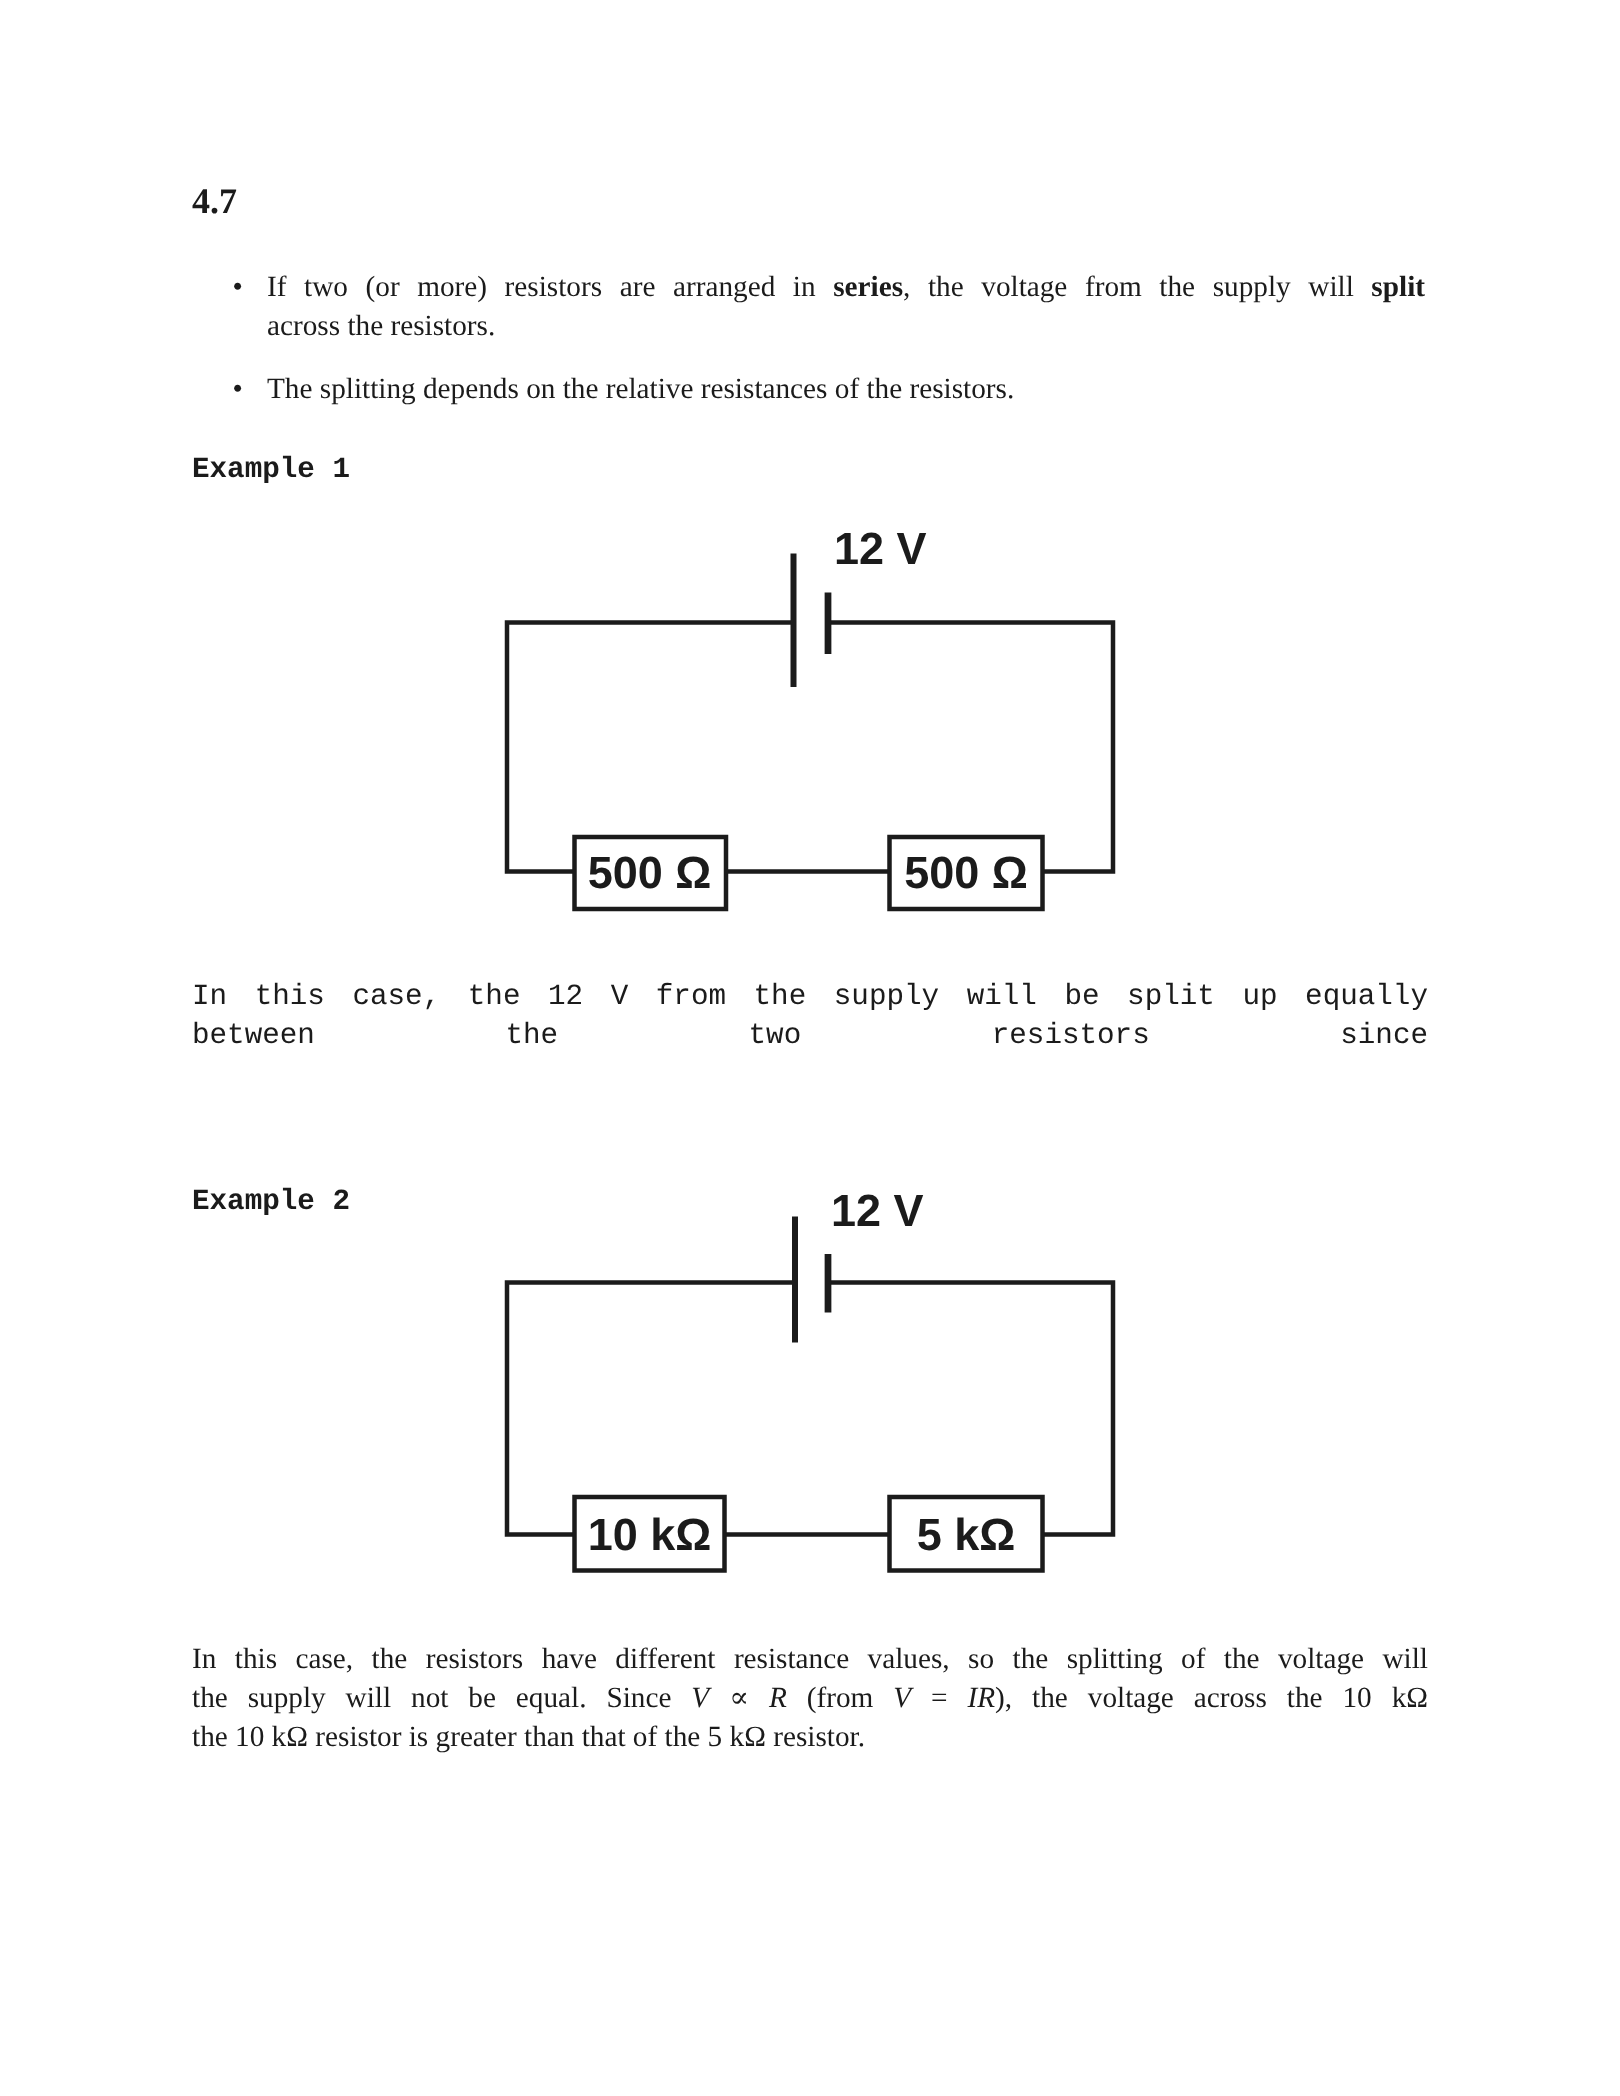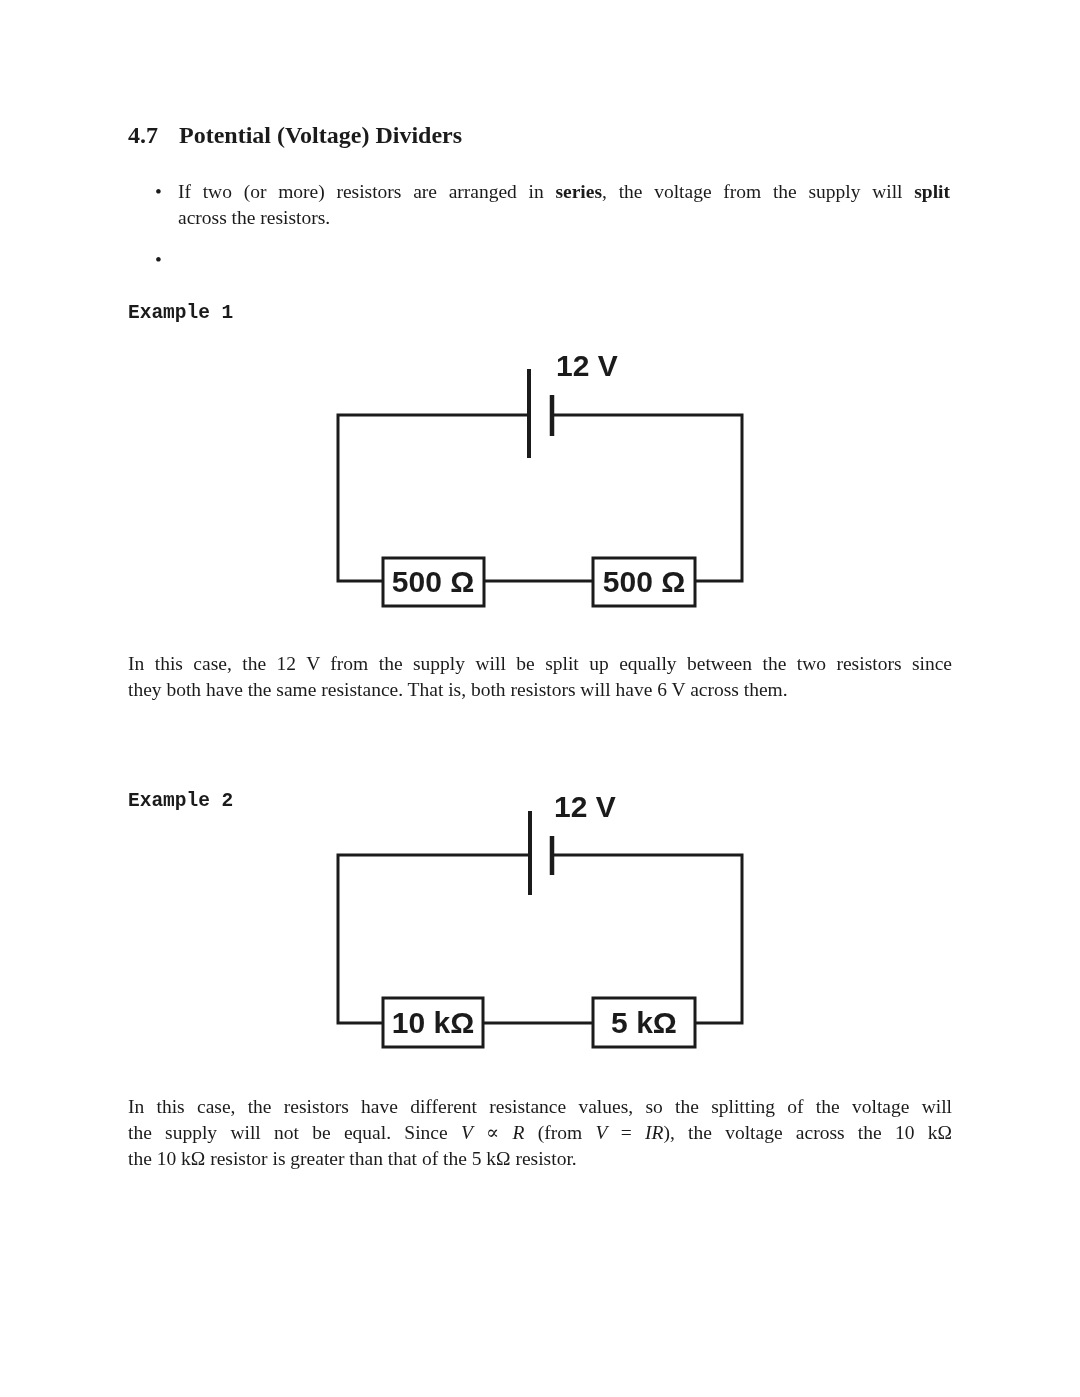--- a/index.html
+++ b/index.html
@@ -54,21 +54,21 @@
     line-height: 26px;
     font-weight: bold;
     font-family: Liberation Mono, monospace;
   }
   .ex1-heading { top: 300px; }
   .ex2-heading { top: 741px; margin-top: 47px; }
 
   .circuit1 { left: 320px; top: 340px; }
   .circuit2 { left: 320px; top: 778px; }
 
-  .para1 { left: 128px; top: 651px; width: 824px; }
+  .para1 { left: 128px; top: 651px; width: 824px; font-family: Liberation Mono, monospace; }
   .para2 { left: 128px; top: 1094px; width: 824px; }
 
   .wire {
     fill: none;
     stroke: #1b1b1b;
     stroke-width: 3;
     stroke-linecap: square;
   }
   .batt-long { stroke: #1b1b1b; stroke-width: 4; stroke-linecap: butt; }
   .batt-short { stroke: #1b1b1b; stroke-width: 4.5; stroke-linecap: butt; }
@@ -84,49 +84,48 @@
     fill: #1b1b1b;
   }
 </style>
 </head>
 <body>
 
 <div class="page">
 
   <div class="abs doc-title">
     <span class="sec-num">4.7</span>
-    <span>Potential (Voltage) Dividers</span>
   </div>
 
   <div class="abs bullet-dot dot1">•</div>
   <div class="abs body-text bullet1-text">
     <div class="jline">
       <span>If two (or more) resistors are arranged in </span><span class="bold">series</span><span>, the voltage from the supply will </span><span class="bold">split</span>
     </div>
     <div>across the resistors.</div>
   </div>
 
   <div class="abs bullet-dot dot2">•</div>
+  <div class="abs body-text bullet2-text">The splitting depends on the relative resistances of the resistors.</div>
 
   <div class="abs ex-heading ex1-heading">Example 1</div>
 
   <svg class="abs circuit1" width="440" height="285" viewBox="0 0 440 285" xmlns="http://www.w3.org/2000/svg">
     <path class="wire" d="M209,75 H18 V241 H63 M164,241 H273 M375,241 H422 V75 H232"></path>
     <line class="batt-long" x1="209" y1="29" x2="209" y2="118"></line>
     <line class="batt-short" x1="232" y1="55" x2="232" y2="96"></line>
     <text class="circ-label" x="236" y="36">12 V</text>
     <rect class="res-box" x="63" y="218" width="101" height="48"></rect>
     <rect class="res-box" x="273" y="218" width="102" height="48"></rect>
     <text class="circ-label" x="113" y="252" text-anchor="middle">500 Ω</text>
     <text class="circ-label" x="324" y="252" text-anchor="middle">500 Ω</text>
   </svg>
 
   <div class="abs body-text para1">
     <div class="jline">In this case, the 12 V from the supply will be split up equally between the two resistors since</div>
-    <div>they both have the same resistance. That is, both resistors will have 6 V across them.</div>
   </div>
 
   <div class="abs ex-heading ex2-heading">Example 2</div>
 
   <svg class="abs circuit2" width="440" height="290" viewBox="0 0 440 290" xmlns="http://www.w3.org/2000/svg">
     <path class="wire" d="M210,77 H18 V245 H63 M163,245 H273 M375,245 H422 V77 H232"></path>
     <line class="batt-long" x1="210" y1="33" x2="210" y2="117"></line>
     <line class="batt-short" x1="232" y1="58" x2="232" y2="97"></line>
     <text class="circ-label" x="234" y="39">12 V</text>
     <rect class="res-box" x="63" y="220" width="100" height="49"></rect>

